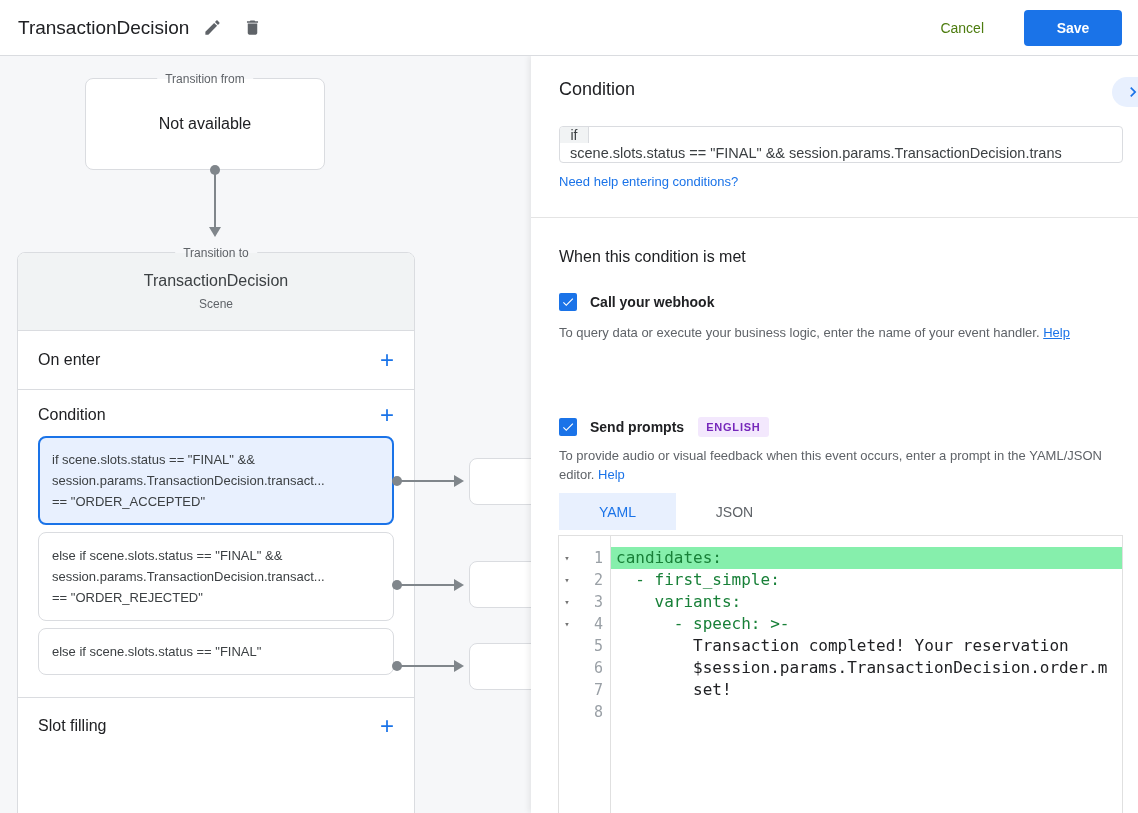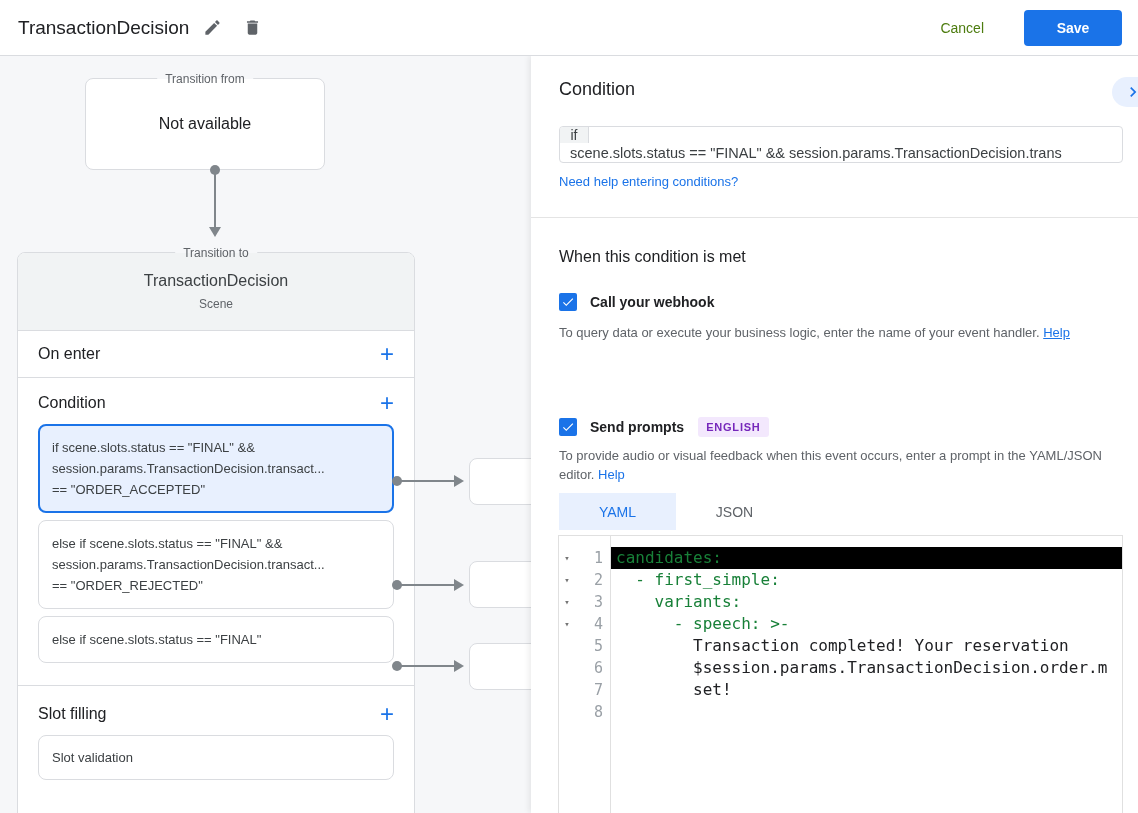--- a/index.html
+++ b/index.html
@@ -39,21 +39,21 @@
                 border-right:6px solid transparent; border-top:10px solid #80868b; }
   .arrow-right { position:absolute; width:0; height:0; border-top:6px solid transparent;
                  border-bottom:6px solid transparent; border-left:10px solid #80868b; }
 
   .tto { left:17px; top:196px; width:398px; height:600px; overflow:visible; }
   .scene-header { background:#f1f3f4; border-radius:7px 7px 0 0; height:78px; text-align:center;
                   border-bottom:1px solid #dadce0; padding-top:19px; }
   .scene-title { font-size:16px; color:#3c4043; }
   .scene-sub { font-size:12px; color:#5f6368; margin-top:7px; }
   .scene-row { display:flex; align-items:center; justify-content:space-between;
-               padding:0 20px; height:47px; border-bottom:1px solid #dadce0; background:#fff; }
+               padding:0 20px; height:59px; border-bottom:1px solid #dadce0; background:#fff; }
   .scene-row-label { font-size:16px; color:#202124; }
   .plus { color:#1a73e8; font-size:24px; font-weight:normal; background:none; border:none;
           cursor:pointer; line-height:24px; padding:0; }
   .section { border-bottom:1px solid #dadce0; background:#fff; }
   .section-head { display:flex; align-items:center; justify-content:space-between;
                   padding:13px 20px 9px 20px; }
   .cond-card { margin:0 20px 7px 20px; border:1px solid #dadce0; border-radius:8px; background:#fff;
                padding:12px 13px; font-size:13px; line-height:21px; color:#3c4043; cursor:pointer; }
   .cond-card.selected { border:2px solid #1a73e8; background:#e8f0fe; padding:11px 12px; }
   .section-pad { height:15px; background:#fff; }
@@ -106,21 +106,21 @@
 
   .editor { position:absolute; left:27px; top:479px; width:565px; height:300px;
             border:1px solid #e0e0e0; display:flex; background:#fff;
             font-family:"DejaVu Sans Mono", monospace; }
   .gutter { width:52px; border-right:1px solid #e0e0e0; padding-top:11px; flex:none; }
   .gutter-row { height:22px; display:flex; align-items:center; }
   .fold { width:16px; text-align:center; font-size:9px; color:#757575; cursor:pointer; line-height:22px; }
   .lnum { flex:1; text-align:right; padding-right:7px; font-size:15px; color:#9aa0a6; }
   .code { flex:1; padding-top:11px; overflow:hidden; cursor:text; }
   .code-row { height:22px; line-height:22px; font-size:16px; white-space:pre; padding-left:5px; }
-  .code-row.hl { background:#000000; }
+  .code-row.hl { background:#86efac; }
   .code-row.key { color:#188038; }
   .code-row.txt { color:#202124; }
 </style>
 </head>
 <body>
 
 <div class="topbar">
   <span class="topbar-title">TransactionDecision</span>
   <button class="icon-btn">
     <svg width="19" height="19" viewBox="0 0 24 24">
@@ -179,21 +179,20 @@
         <div>else if scene.slots.status == "FINAL"</div>
       </div>
       <div class="section-pad"></div>
     </div>
 
     <div>
       <div class="section-head" style="padding-top:16px;">
         <span class="scene-row-label">Slot filling</span>
         <button class="plus">+</button>
       </div>
-      <div class="slot-card">Slot validation</div>
     </div>
   </div>
 
   <div class="connector-dot" style="left:392px; top:420px;"></div>
   <div class="hline" style="left:397px; top:424px; width:57px;"></div>
   <div class="arrow-right" style="left:454px; top:419px;"></div>
   <div class="target-box" style="left:469px; top:402px;"></div>
 
   <div class="connector-dot" style="left:392px; top:524px;"></div>
   <div class="hline" style="left:397px; top:528px; width:57px;"></div>

